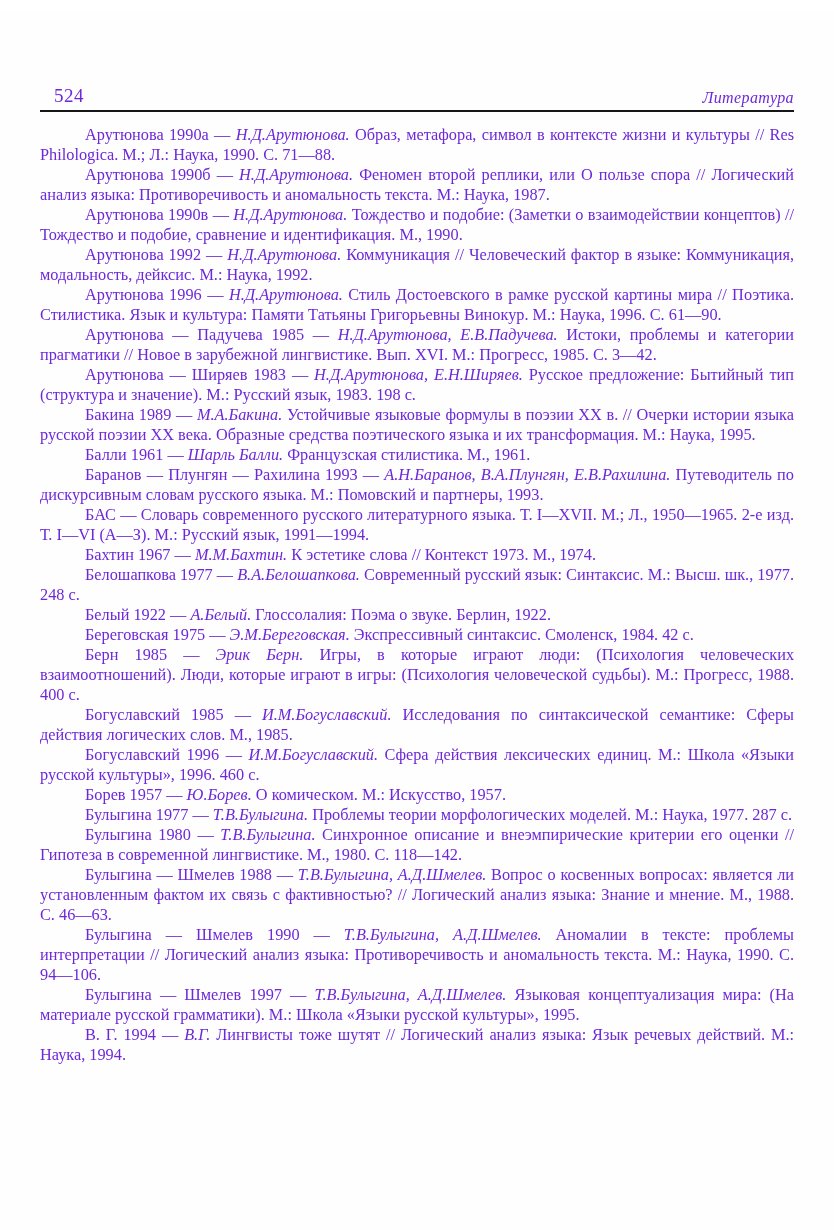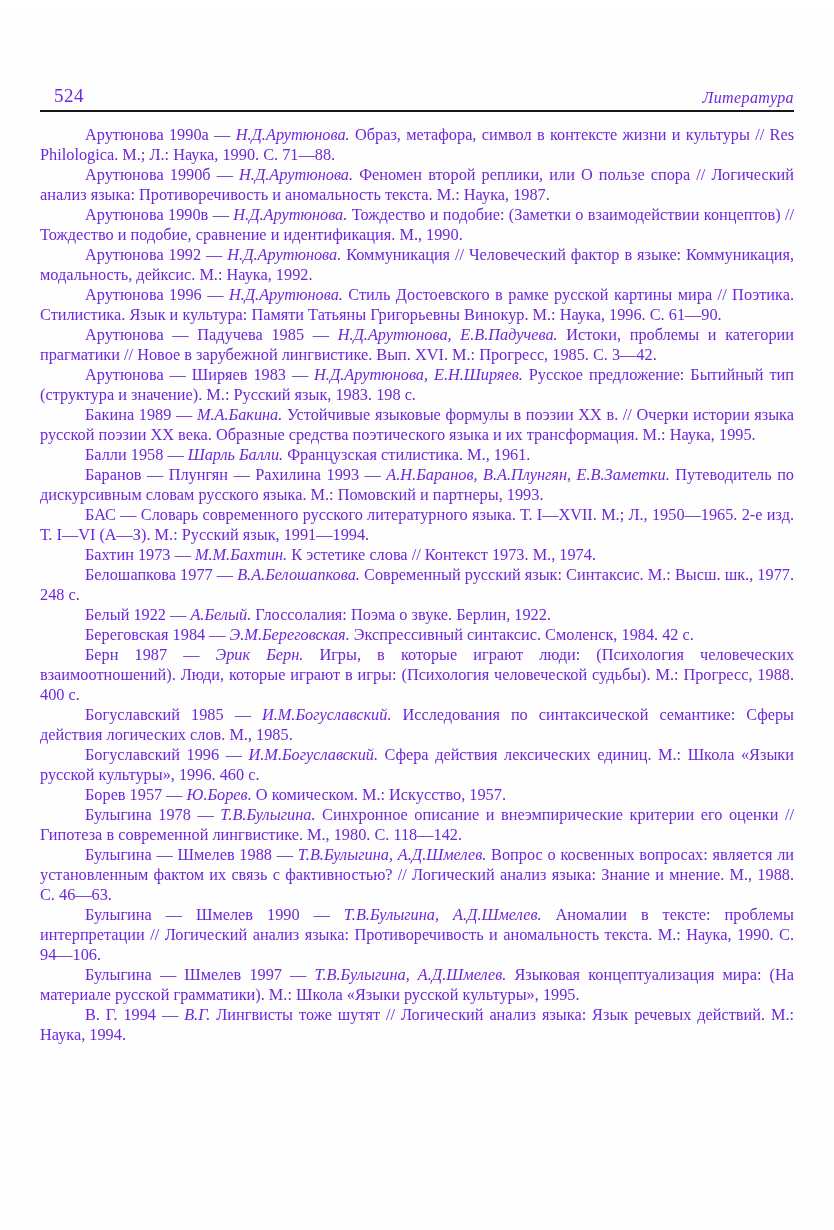--- a/index.html
+++ b/index.html
@@ -72,31 +72,32 @@
 
   <div class="biblio">
       <p class="entry"><span>Арутюнова 1990а</span> — <em>Н.Д.Арутюнова.</em> <span>Образ, метафора, символ в контексте жизни и культуры // Res Philologica. М.; Л.: Наука, 1990. С. 71—88.</span></p>
       <p class="entry"><span>Арутюнова 1990б</span> — <em>Н.Д.Арутюнова.</em> <span>Феномен второй реплики, или О пользе спора // Логический анализ языка: Противоречивость и аномальность текста. М.: Наука, 1987.</span></p>
       <p class="entry"><span>Арутюнова 1990в</span> — <em>Н.Д.Арутюнова.</em> <span>Тождество и подобие: (Заметки о взаимодействии концептов) // Тождество и подобие, сравнение и идентификация. М., 1990.</span></p>
       <p class="entry"><span>Арутюнова 1992</span> — <em>Н.Д.Арутюнова.</em> <span>Коммуникация // Человеческий фактор в языке: Коммуникация, модальность, дейксис. М.: Наука, 1992.</span></p>
       <p class="entry"><span>Арутюнова 1996</span> — <em>Н.Д.Арутюнова.</em> <span>Стиль Достоевского в рамке русской картины мира // Поэтика. Стилистика. Язык и культура: Памяти Татьяны Григорьевны Винокур. М.: Наука, 1996. С. 61—90.</span></p>
       <p class="entry"><span>Арутюнова — Падучева 1985</span> — <em>Н.Д.Арутюнова, Е.В.Падучева.</em> <span>Истоки, проблемы и категории прагматики // Новое в зарубежной лингвистике. Вып. XVI. М.: Прогресс, 1985. С. 3—42.</span></p>
       <p class="entry"><span>Арутюнова — Ширяев 1983</span> — <em>Н.Д.Арутюнова, Е.Н.Ширяев.</em> <span>Русское предложение: Бытийный тип (структура и значение). М.: Русский язык, 1983. 198 с.</span></p>
       <p class="entry"><span>Бакина 1989</span> — <em>М.А.Бакина.</em> <span>Устойчивые языковые формулы в поэзии XX в. // Очерки истории языка русской поэзии XX века. Образные средства поэтического языка и их трансформация. М.: Наука, 1995.</span></p>
-      <p class="entry"><span>Балли 1958</span> — <em>Шарль Балли.</em> <span>Французская стилистика. М., 1961.</span></p>
-      <p class="entry"><span>Баранов — Плунгян — Рахилина 1993</span> — <em>А.Н.Баранов, В.А.Плунгян, Е.В.Заметки.</em> <span>Путеводитель по дискурсивным словам русского языка. М.: Помовский и партнеры, 1993.</span></p>
+      <p class="entry"><span>Балли 1961</span> — <em>Шарль Балли.</em> <span>Французская стилистика. М., 1961.</span></p>
+      <p class="entry"><span>Баранов — Плунгян — Рахилина 1993</span> — <em>А.Н.Баранов, В.А.Плунгян, Е.В.Рахилина.</em> <span>Путеводитель по дискурсивным словам русского языка. М.: Помовский и партнеры, 1993.</span></p>
       <p class="entry"><span>БАС</span> — <span>Словарь современного русского литературного языка. Т. I—XVII. М.; Л., 1950—1965. 2-е изд. Т. I—VI (А—З). М.: Русский язык, 1991—1994.</span></p>
-      <p class="entry"><span>Бахтин 1973</span> — <em>М.М.Бахтин.</em> <span>К эстетике слова // Контекст 1973. М., 1974.</span></p>
+      <p class="entry"><span>Бахтин 1967</span> — <em>М.М.Бахтин.</em> <span>К эстетике слова // Контекст 1973. М., 1974.</span></p>
       <p class="entry"><span>Белошапкова 1977</span> — <em>В.А.Белошапкова.</em> <span>Современный русский язык: Синтаксис. М.: Высш. шк., 1977. 248 с.</span></p>
       <p class="entry"><span>Белый 1922</span> — <em>А.Белый.</em> <span>Глоссолалия: Поэма о звуке. Берлин, 1922.</span></p>
-      <p class="entry"><span>Береговская 1984</span> — <em>Э.М.Береговская.</em> <span>Экспрессивный синтаксис. Смоленск, 1984. 42 с.</span></p>
-      <p class="entry"><span>Берн 1987</span> — <em>Эрик Берн.</em> <span>Игры, в которые играют люди: (Психология человеческих взаимоотношений). Люди, которые играют в игры: (Психология человеческой судьбы). М.: Прогресс, 1988. 400 с.</span></p>
+      <p class="entry"><span>Береговская 1975</span> — <em>Э.М.Береговская.</em> <span>Экспрессивный синтаксис. Смоленск, 1984. 42 с.</span></p>
+      <p class="entry"><span>Берн 1985</span> — <em>Эрик Берн.</em> <span>Игры, в которые играют люди: (Психология человеческих взаимоотношений). Люди, которые играют в игры: (Психология человеческой судьбы). М.: Прогресс, 1988. 400 с.</span></p>
       <p class="entry"><span>Богуславский 1985</span> — <em>И.М.Богуславский.</em> <span>Исследования по синтаксической семантике: Сферы действия логических слов. М., 1985.</span></p>
       <p class="entry"><span>Богуславский 1996</span> — <em>И.М.Богуславский.</em> <span>Сфера действия лексических единиц. М.: Школа «Языки русской культуры», 1996. 460 с.</span></p>
       <p class="entry"><span>Борев 1957</span> — <em>Ю.Борев.</em> <span>О комическом. М.: Искусство, 1957.</span></p>
-      <p class="entry"><span>Булыгина 1978</span> — <em>Т.В.Булыгина.</em> <span>Синхронное описание и внеэмпирические критерии его оценки // Гипотеза в современной лингвистике. М., 1980. С. 118—142.</span></p>
+      <p class="entry"><span>Булыгина 1977</span> — <em>Т.В.Булыгина.</em> <span>Проблемы теории морфологических моделей. М.: Наука, 1977. 287 с.</span></p>
+      <p class="entry"><span>Булыгина 1980</span> — <em>Т.В.Булыгина.</em> <span>Синхронное описание и внеэмпирические критерии его оценки // Гипотеза в современной лингвистике. М., 1980. С. 118—142.</span></p>
       <p class="entry"><span>Булыгина — Шмелев 1988</span> — <em>Т.В.Булыгина, А.Д.Шмелев.</em> <span>Вопрос о косвенных вопросах: является ли установленным фактом их связь с фактивностью? // Логический анализ языка: Знание и мнение. М., 1988. С. 46—63.</span></p>
       <p class="entry"><span>Булыгина — Шмелев 1990</span> — <em>Т.В.Булыгина, А.Д.Шмелев.</em> <span>Аномалии в тексте: проблемы интерпретации // Логический анализ языка: Противоречивость и аномальность текста. М.: Наука, 1990. С. 94—106.</span></p>
       <p class="entry"><span>Булыгина — Шмелев 1997</span> — <em>Т.В.Булыгина, А.Д.Шмелев.</em> <span>Языковая концептуализация мира: (На материале русской грамматики). М.: Школа «Языки русской культуры», 1995.</span></p>
       <p class="entry"><span>В. Г. 1994</span> — <em>В.Г.</em> <span>Лингвисты тоже шутят // Логический анализ языка: Язык речевых действий. М.: Наука, 1994.</span></p>
     </div>
 
 </div>
 
 </body></html>

